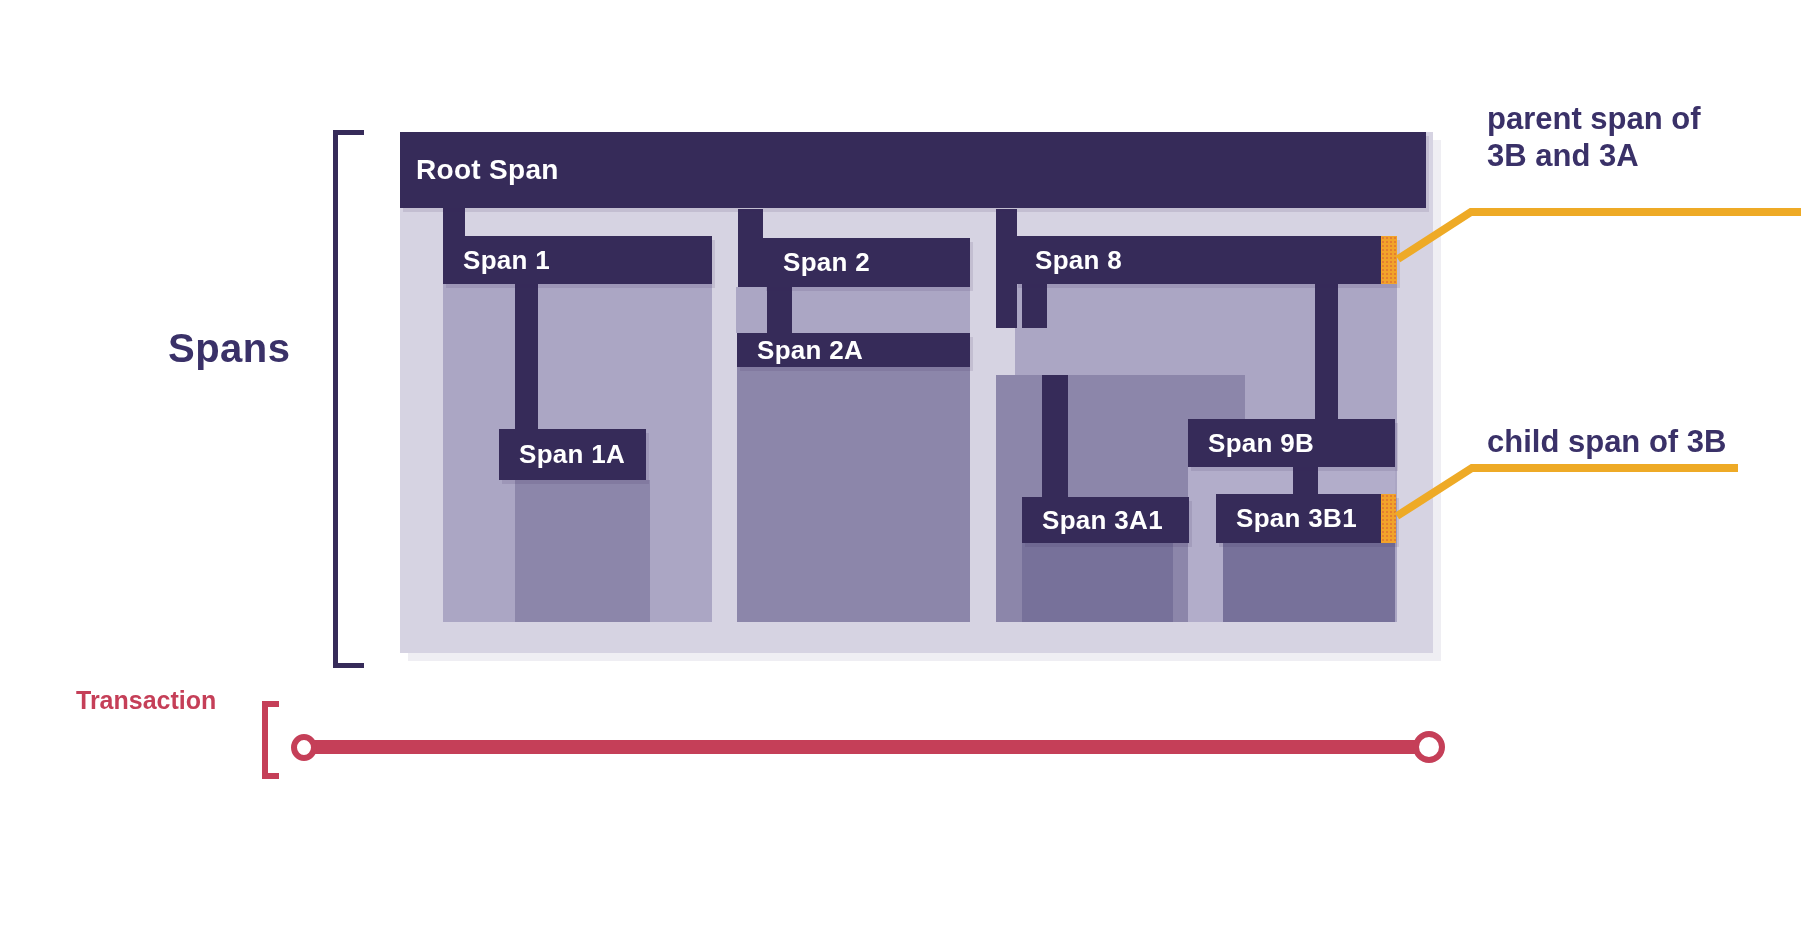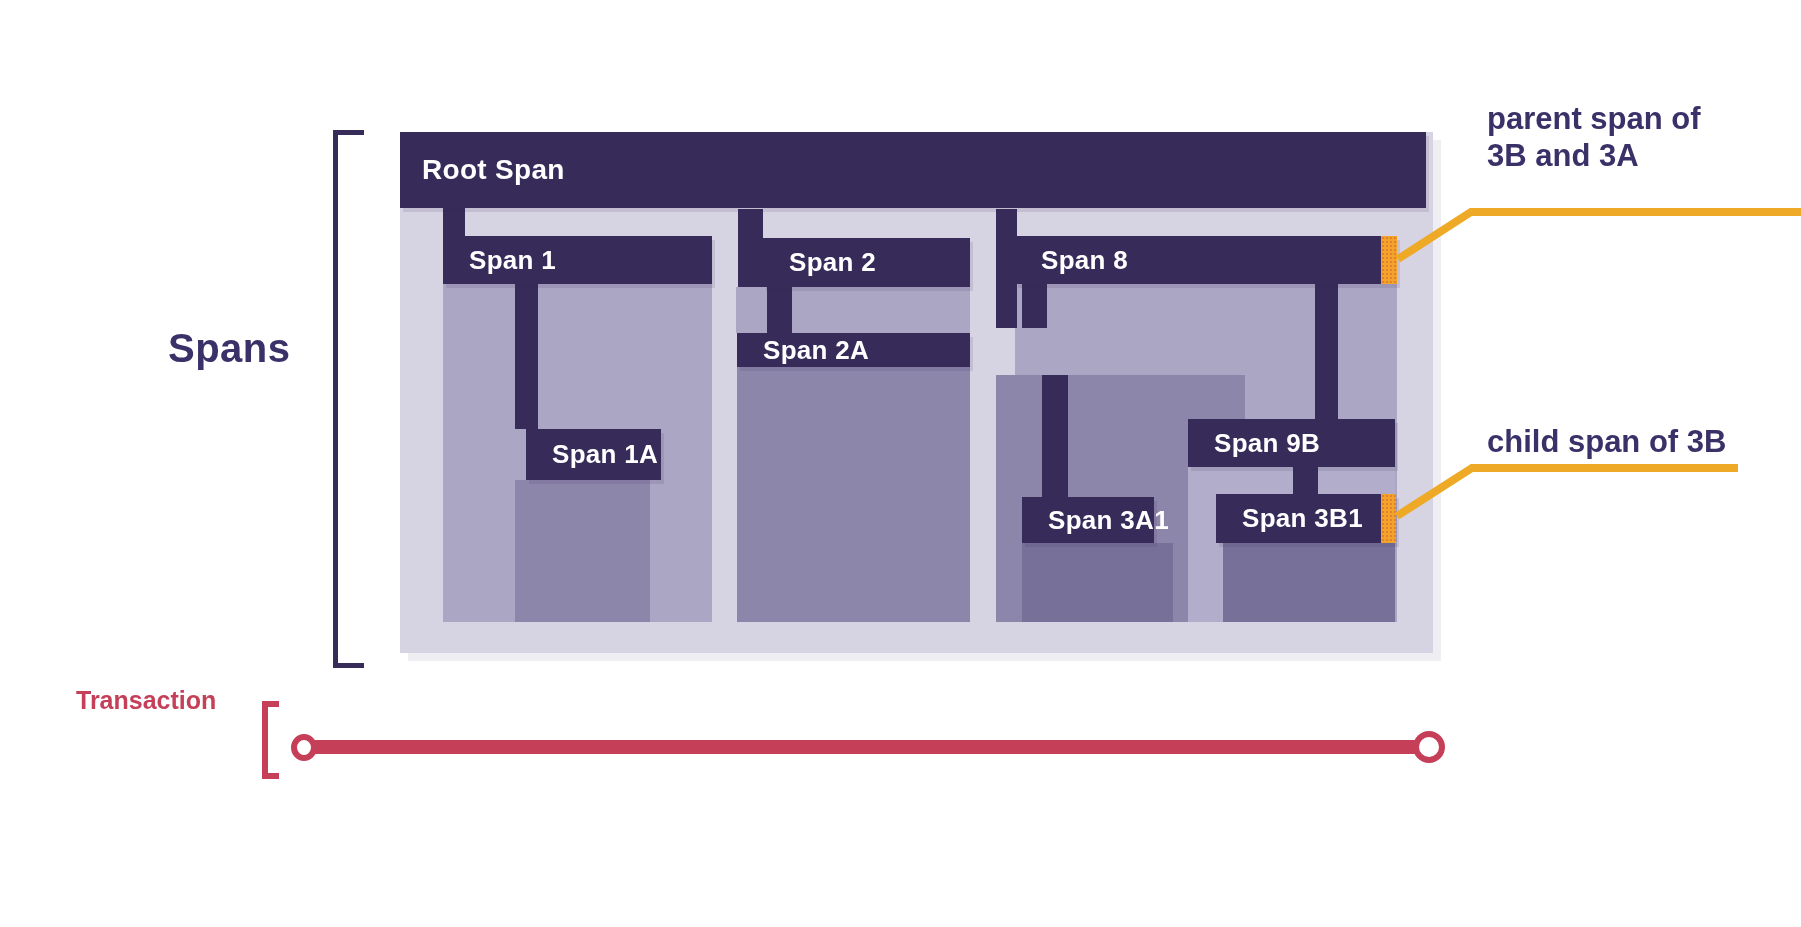--- a/index.html
+++ b/index.html
@@ -22,22 +22,22 @@
   .spans-bracket{left:333px;top:130px;width:31px;height:538px}
   .transaction-bracket{left:262px;top:701px;width:17px;height:78px;
     border-color:var(--transaction-red);border-left-width:6px;
     border-top-width:6px;border-bottom-width:6px}
 
   
   .trace{position:absolute;left:400px;top:132px;width:1033px;height:521px;
     background:var(--container);box-shadow:8px 8px 0 rgba(165,158,190,.18)}
   .bar{position:absolute;background:var(--bar-navy);color:#fff;font-weight:700;
     display:flex;align-items:center;z-index:3;box-shadow:3px 4px 0 rgba(54,43,89,.12)}
-  .bar .lbl{padding-left:26px;font-size:26px;letter-spacing:.3px;white-space:nowrap}
-  .bar.root .lbl{padding-left:22px;font-size:28px}
+  .bar .lbl{padding-left:20px;font-size:26px;letter-spacing:.3px;white-space:nowrap}
+  .bar.root .lbl{padding-left:16px;font-size:28px}
   .stem{position:absolute;background:var(--bar-navy);z-index:2}
   .fill{position:absolute;z-index:1}
   .f-light{background:var(--fill-light)} .f-med{background:var(--fill-medium)}
   .f-dark{background:var(--fill-dark)} .f-3b{background:var(--fill-3b)}
   .tip{position:absolute;top:0;right:0;width:16px;height:100%;
     background:var(--highlight-orange);z-index:4;
     background-image:radial-gradient(rgba(200,60,60,.35) 1px,transparent 1px);
     background-size:4px 4px}
 
   
@@ -86,34 +86,34 @@
     <div class="stem" style="left:642px;top:243px;width:26px;height:122px"></div>
     <div class="stem" style="left:915px;top:152px;width:23px;height:135px"></div>
     <div class="stem" style="left:893px;top:335px;width:25px;height:27px"></div>
 
     <div class="bar root" style="left:0;top:0;width:1026px;height:76px">
       <span class="lbl">Root Span</span>
     </div>
     <div class="bar" style="left:43px;top:104px;width:269px;height:48px">
       <span class="lbl">Span 1</span>
     </div>
-    <div class="bar" style="left:126px;top:297px;width:135px;height:51px">
+    <div class="bar" style="left:99px;top:297px;width:147px;height:51px">
       <span class="lbl">Span 1A</span>
     </div>
     <div class="bar" style="left:363px;top:106px;width:207px;height:49px">
       <span class="lbl">Span 2</span>
     </div>
     <div class="bar" style="left:337px;top:201px;width:233px;height:34px">
       <span class="lbl">Span 2A</span>
     </div>
     <div class="bar" style="left:615px;top:104px;width:382px;height:48px">
       <span class="lbl">Span 8</span>
       <span class="tip"></span>
     </div>
-    <div class="bar" style="left:622px;top:365px;width:132px;height:46px">
+    <div class="bar" style="left:622px;top:365px;width:167px;height:46px">
       <span class="lbl">Span 3A1</span>
     </div>
     <div class="bar" style="left:788px;top:287px;width:207px;height:48px">
       <span class="lbl">Span 9B</span>
     </div>
     <div class="bar" style="left:816px;top:362px;width:180px;height:49px">
       <span class="lbl">Span 3B1</span>
       <span class="tip" style="width:15px"></span>
     </div>
   </div>

